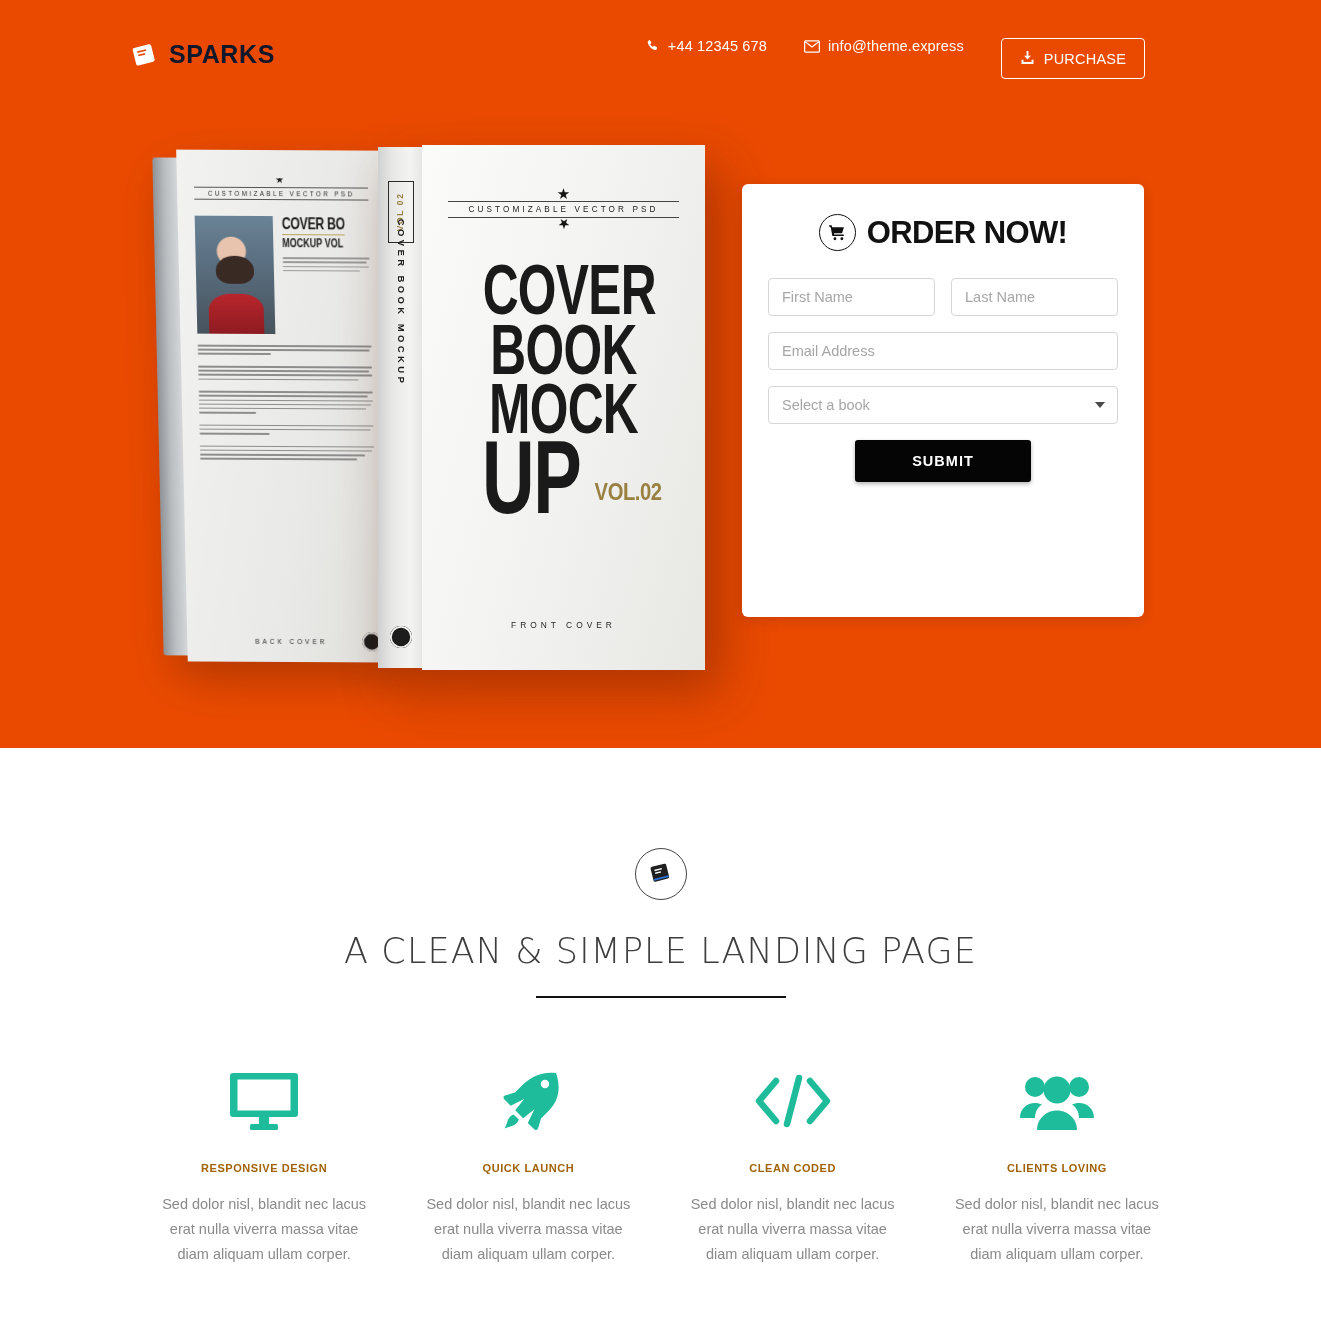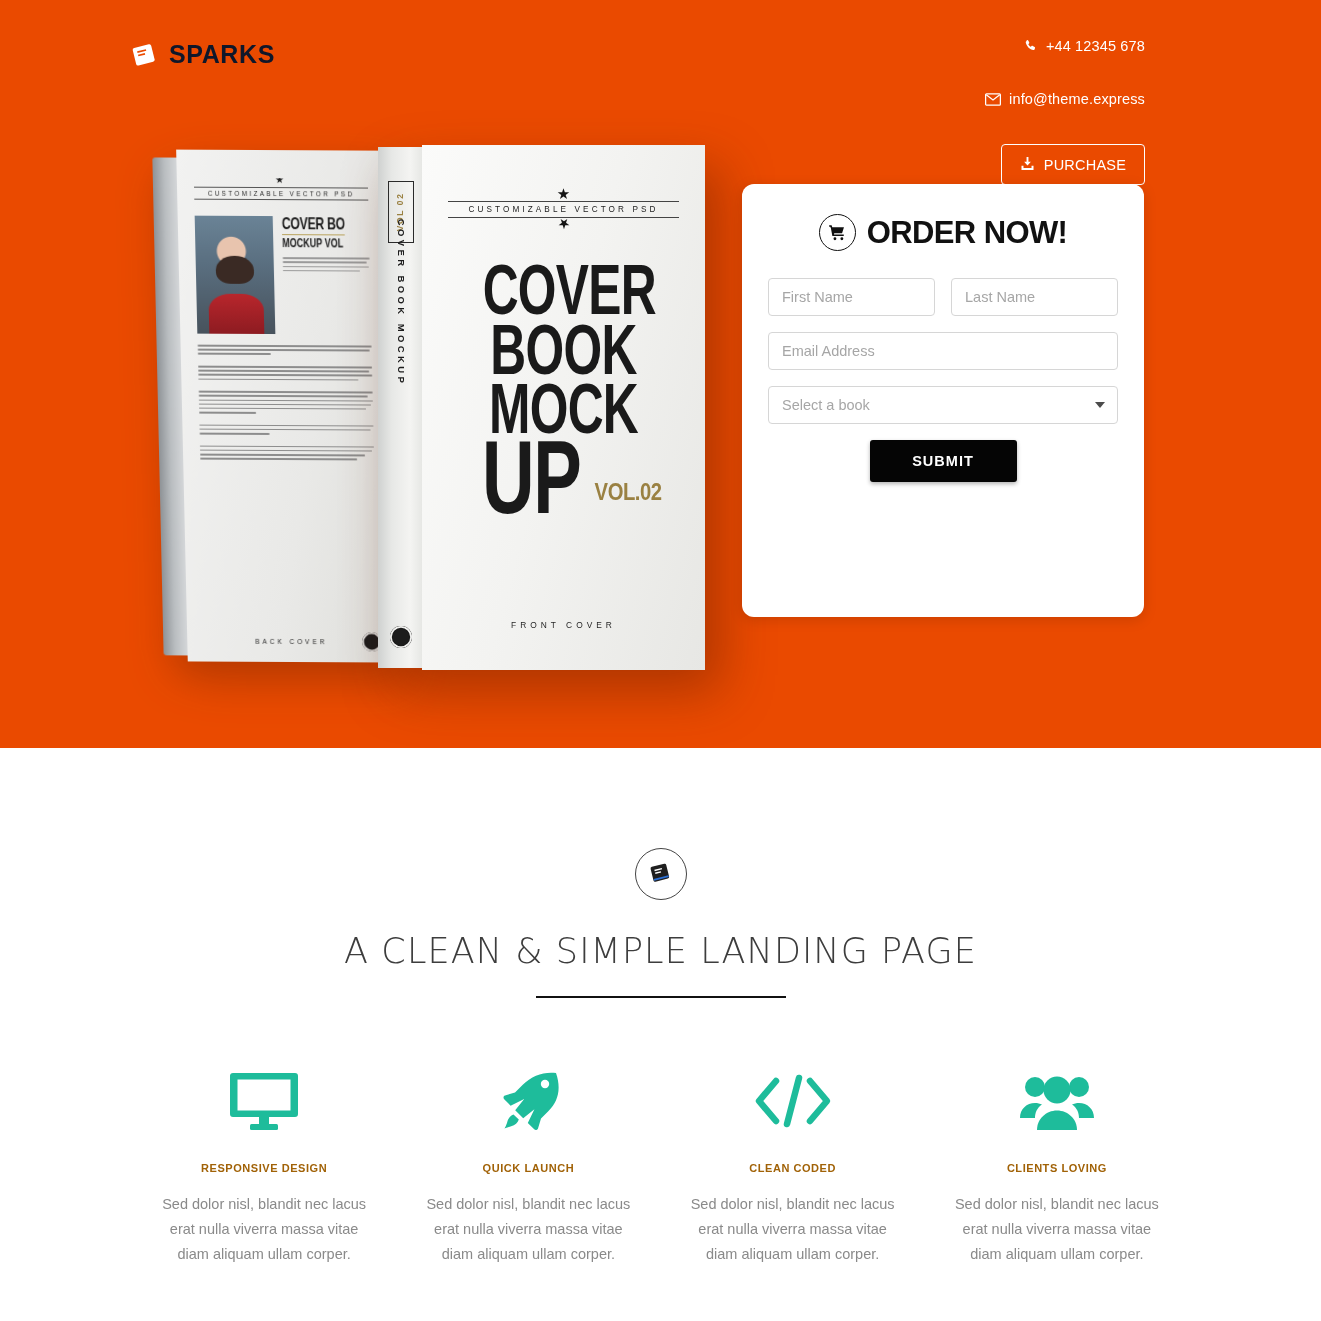--- a/index.html
+++ b/index.html
@@ -44,24 +44,23 @@
     font-size: 25px;
     font-weight: bold;
     letter-spacing: 0.6px;
     line-height: 1;
     white-space: nowrap;
   }
 
   .header-right {
     margin-left: auto;
     display: flex;
-    align-items: flex-end;
+    align-items: flex-start;
     gap: 37px;
     margin-top: 2px;
-    flex-direction: column;
   }
   .contact-item {
     display: flex;
     align-items: center;
     gap: 8px;
     color: #ffffff;
     font-size: 14.5px;
     white-space: nowrap;
     letter-spacing: 0.15px;
   }
@@ -357,21 +356,21 @@
   }
 
   
   .order-card {
     position: absolute;
     left: 742px;
     top: 184px;
     width: 402px;
     height: 433px;
     background: #ffffff;
-    border-radius: 12px;
+    border-radius: 6px;
     padding: 30px 26px 26px 26px;
     box-shadow: 0 3px 14px rgba(0,0,0,0.13);
   }
   .order-title-row {
     display: flex;
     align-items: center;
     justify-content: center;
     gap: 11px;
     margin-bottom: 27px;
   }
@@ -422,21 +421,21 @@
   textarea.fld {
     height: 60px;
     padding: 10px 13px;
     resize: vertical;
     line-height: 1.35;
     margin-bottom: 22px;
     display: block;
   }
   .submit-wrap { text-align: center; }
   .submit-btn {
-    width: 147px;
+    width: 176px;
     height: 42px;
     background: #050505;
     color: #ffffff;
     border: none;
     border-radius: 3px;
     font-size: 14.5px;
     font-weight: bold;
     letter-spacing: 1px;
     cursor: pointer;
     font-family: "Liberation Sans", sans-serif;

